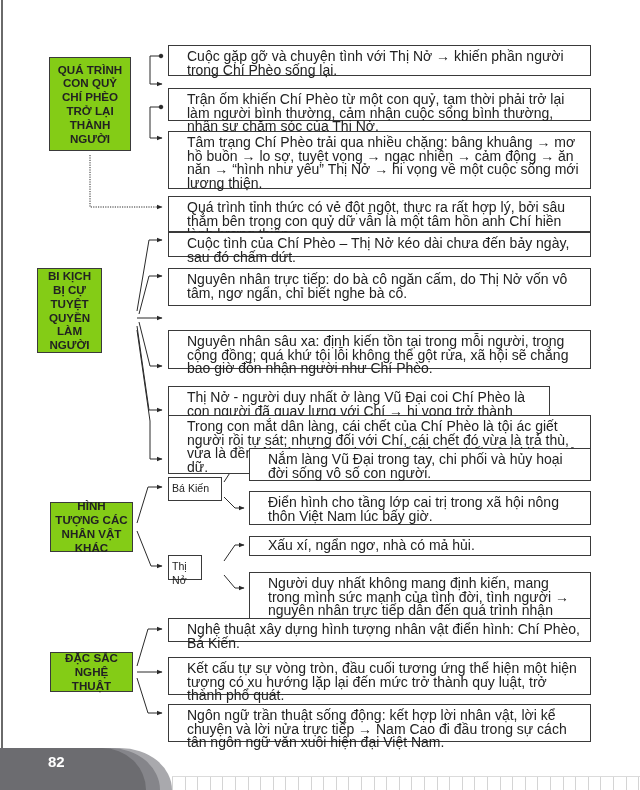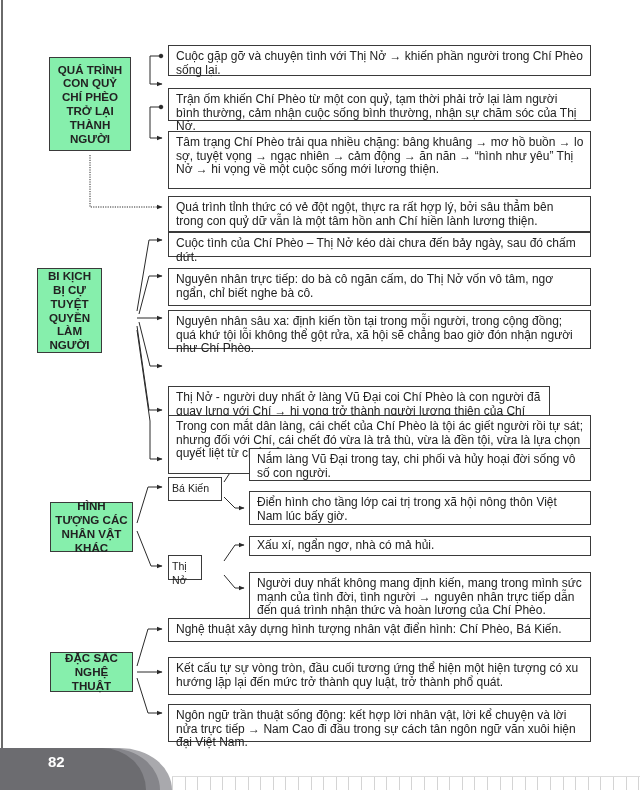--- a/index.html
+++ b/index.html
@@ -1,21 +1,21 @@
 <!DOCTYPE html>
 <html><head>
 <meta charset="utf-8">
 <style>
   html, body { margin:0; padding:0; background:#ffffff; }
   body { width:640px; height:790px; position:relative; overflow:hidden;
          font-family:"Liberation Sans", sans-serif; color:#1e1e1e; }
   .page-border { position:absolute; left:1px; top:0; width:2px; height:750px; background:#6a6a6a; }
   .box { position:absolute; border:1.3px solid #3a3a3a; background:#fff; box-sizing:border-box;
-         font-size:12px; line-height:13.6px; padding:4px 6px 3px 7px; color:#222; }
-  .label-box { position:absolute; border:1.3px solid #3a3a3a; background:#86efac; box-sizing:border-box;
+         font-size:14px; line-height:13.6px; padding:4px 6px 3px 18px; color:#222; }
+  .label-box { position:absolute; border:1.3px solid #3a3a3a; background:#84cc16; box-sizing:border-box;
                font-weight:bold; font-size:11.6px; line-height:13.8px; text-align:center;
                display:flex; align-items:center; justify-content:center; padding:8px 3px; color:#222; }
   .small-box { position:absolute; border:1.3px solid #3a3a3a; background:#fff; box-sizing:border-box;
                font-size:10.6px; line-height:14px; padding:3px 3px; color:#222; }
   svg.connectors { position:absolute; left:0; top:0; width:640px; height:790px; pointer-events:none; }
   .footer { position:absolute; left:0; top:748px; width:640px; height:42px; }
   .footer-tab-3 { position:absolute; left:0; top:0; width:172px; height:42px; background:#a9a9ad; border-top-right-radius:52px 42px; }
   .footer-tab-2 { position:absolute; left:0; top:0; width:160px; height:42px; background:#85858a; border-top-right-radius:50px 42px; }
   .footer-tab-1 { position:absolute; left:0; top:0; width:146px; height:42px; background:#6c6c70; border-top-right-radius:44px 42px; }
   .page-number { position:absolute; left:48px; top:5px; font-weight:bold; font-size:15px; color:#ffffff; }
@@ -81,21 +81,21 @@
 
 <div class="label-box" style="left:37px; top:268px; width:65px; height:85px;text-align:center;">
   <span>BI KỊCH BỊ CỰ TUYỆT QUYỀN LÀM NGƯỜI</span>
 </div>
 <div class="box" style="left:168px; top:232px; width:423px; height:25px;">
   <span>Cuộc tình của Chí Phèo – Thị Nở kéo dài chưa đến bảy ngày, sau đó chấm dứt.</span>
 </div>
 <div class="box" style="left:168px; top:268px; width:423px; height:38px;">
   <span>Nguyên nhân trực tiếp: do bà cô ngăn cấm, do Thị Nở vốn vô tâm, ngơ ngẩn, chỉ biết nghe bà cô.</span>
 </div>
-<div class="box" style="left:168px; top:310px; width:423px; height:39px;">
+<div class="box" style="left:168px; top:330px; width:423px; height:39px;">
   <span>Nguyên nhân sâu xa: định kiến tồn tại trong mỗi người, trong cộng đồng; quá khứ tội lỗi không thể gột rửa, xã hội sẽ chẳng bao giờ đón nhận người như Chí Phèo.</span>
 </div>
 <div class="box" style="left:168px; top:367px; width:382px; height:38px;margin-top:19px;">
   <span>Thị Nở - người duy nhất ở làng Vũ Đại coi Chí Phèo là con người đã quay lưng với Chí → hi vọng trở thành người lương thiện của Chí Phèo trở thành tuyệt vọng.</span>
 </div>
 <div class="box" style="left:168px; top:415px; width:423px; height:59px;">
   <span>Trong con mắt dân làng, cái chết của Chí Phèo là tội ác giết người rồi tự sát; nhưng đối với Chí, cái chết đó vừa là trả thù, vừa là đền tội, vừa là lựa chọn quyết liệt từ chối trở lại làm quỷ dữ.</span>
 </div>
 
 <div class="label-box" style="left:50px; top:502px; width:83px; height:50px;">

